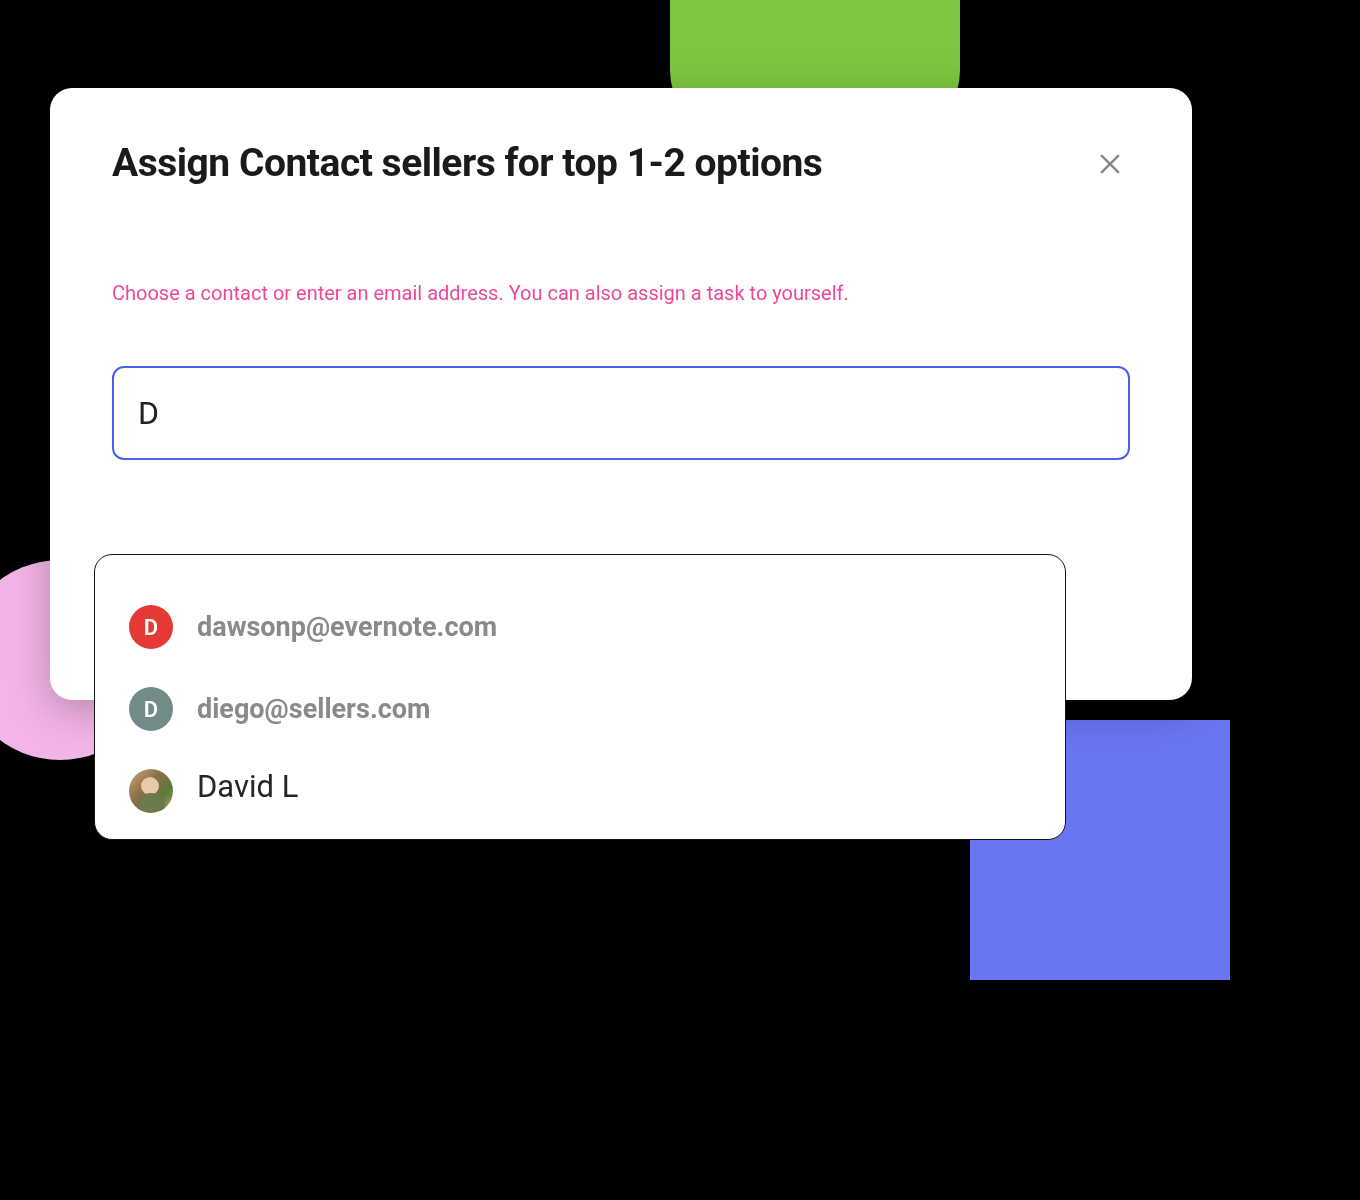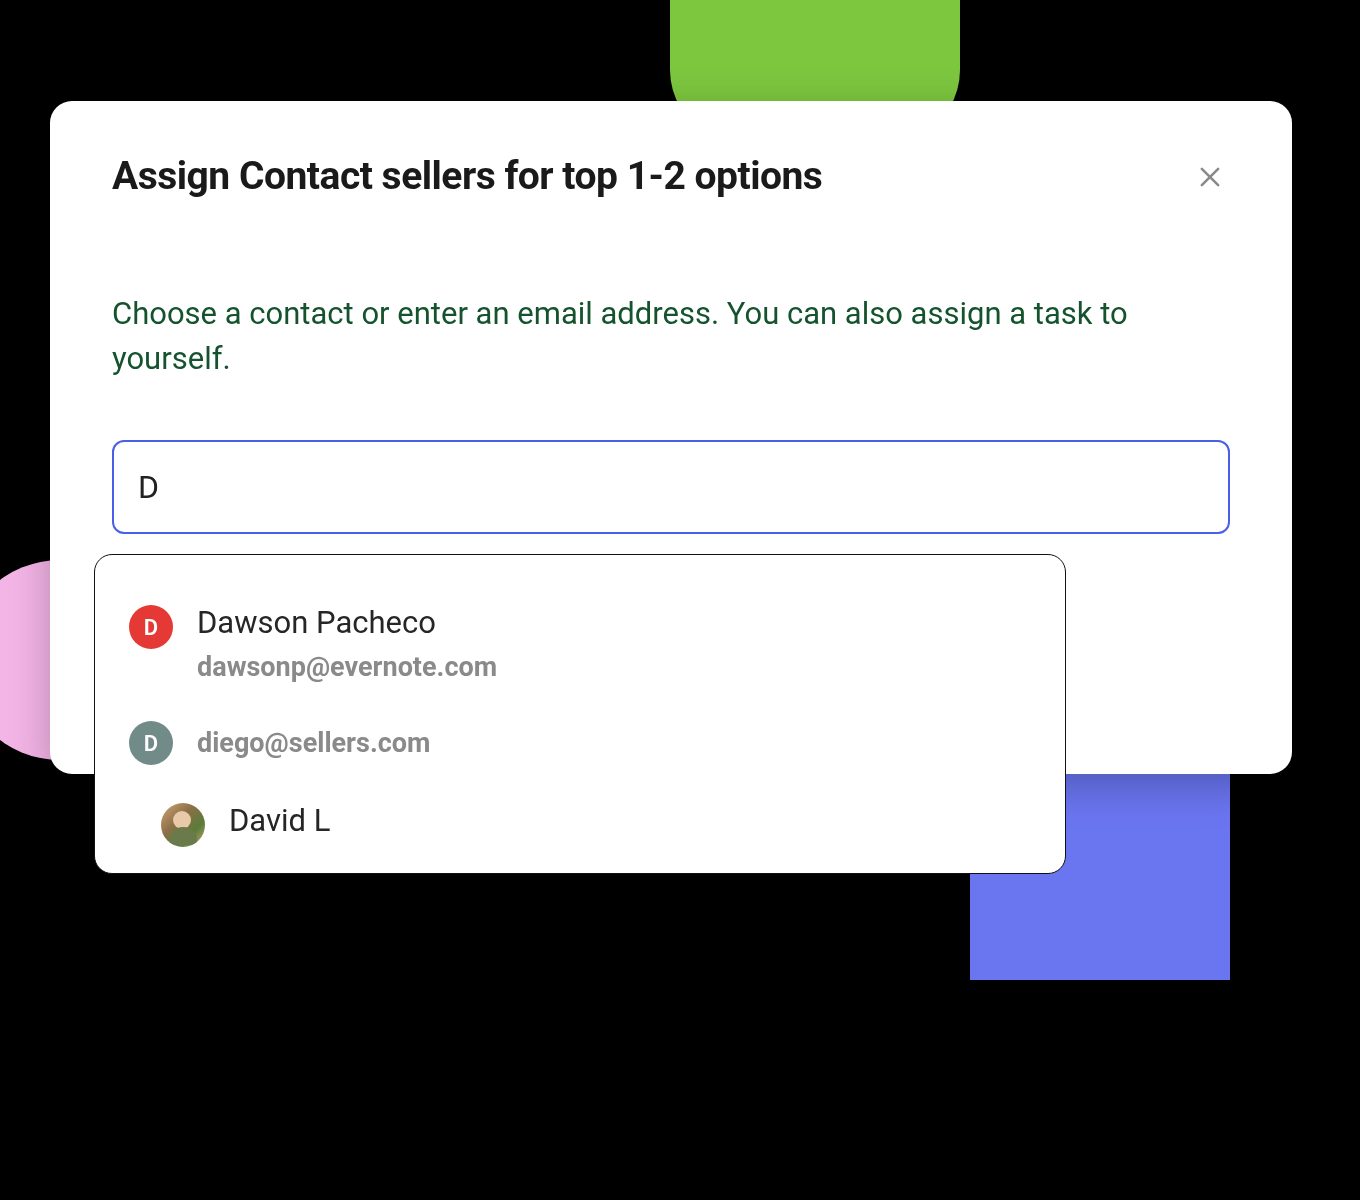--- a/index.html
+++ b/index.html
@@ -45,23 +45,23 @@
       background: #6a75f0;
       z-index: 1;
     }
     .bg-shape-blue svg {
       width: 100%;
       height: 100%;
     }
     
     .modal {
       position: absolute;
-      top: 101px;
+      top: 88px;
       left: 50px;
-      width: 1242px;
+      width: 1142px;
       background: #fff;
       border-radius: 22px;
       padding: 52px 62px 240px 62px;
       z-index: 5;
       box-shadow: 0 10px 40px rgba(0,0,0,0.25);
     }
     .modal-header {
       display: flex;
       justify-content: space-between;
       align-items: flex-start;
@@ -80,23 +80,23 @@
       margin-top: 4px;
     }
     .close-btn svg {
       width: 28px;
       height: 28px;
       stroke: #8a8a8a;
       stroke-width: 2.2;
     }
     .modal-desc {
       margin-top: 92px;
-      font-size: 31px;
+      font-size: 20px;
       line-height: 1.45;
-      color: #14532d;
+      color: #ec4899;
       font-weight: 400;
     }
     .input-wrap {
       margin-top: 58px;
       position: relative;
     }
     .contact-input {
       width: 100%;
       height: 94px;
       border: 2px solid #4a5fe8;
@@ -121,21 +121,20 @@
       overflow: hidden;
     }
     .dropdown-item {
       display: flex;
       align-items: flex-start;
       padding: 12px 34px 24px 34px;
       cursor: pointer;
     }
     .dropdown-item:last-child {
       padding-bottom: 14px;
-      margin-left: 32px;
     }
     .avatar {
       width: 44px;
       height: 44px;
       border-radius: 50%;
       display: flex;
       align-items: center;
       justify-content: center;
       font-size: 22px;
       font-weight: 600;
@@ -211,21 +210,20 @@
   <p class="modal-desc">Choose a contact or enter an email address. You can also assign a task to yourself.</p>
   <div class="input-wrap">
     <input type="text" class="contact-input" value="D" style="">
   </div>
 </div>
 
 <div class="dropdown">
   <div class="dropdown-item">
     <div class="avatar avatar-red">D</div>
     <div class="item-text">
-      <span class="item-name">Dawson Pacheco</span>
       <span class="item-email">dawsonp@evernote.com</span>
     </div>
   </div>
   <div class="dropdown-item">
     <div class="avatar avatar-teal">D</div>
     <div class="item-text">
       <span class="item-email">diego@sellers.com</span>
     </div>
   </div>
   <div class="dropdown-item">

